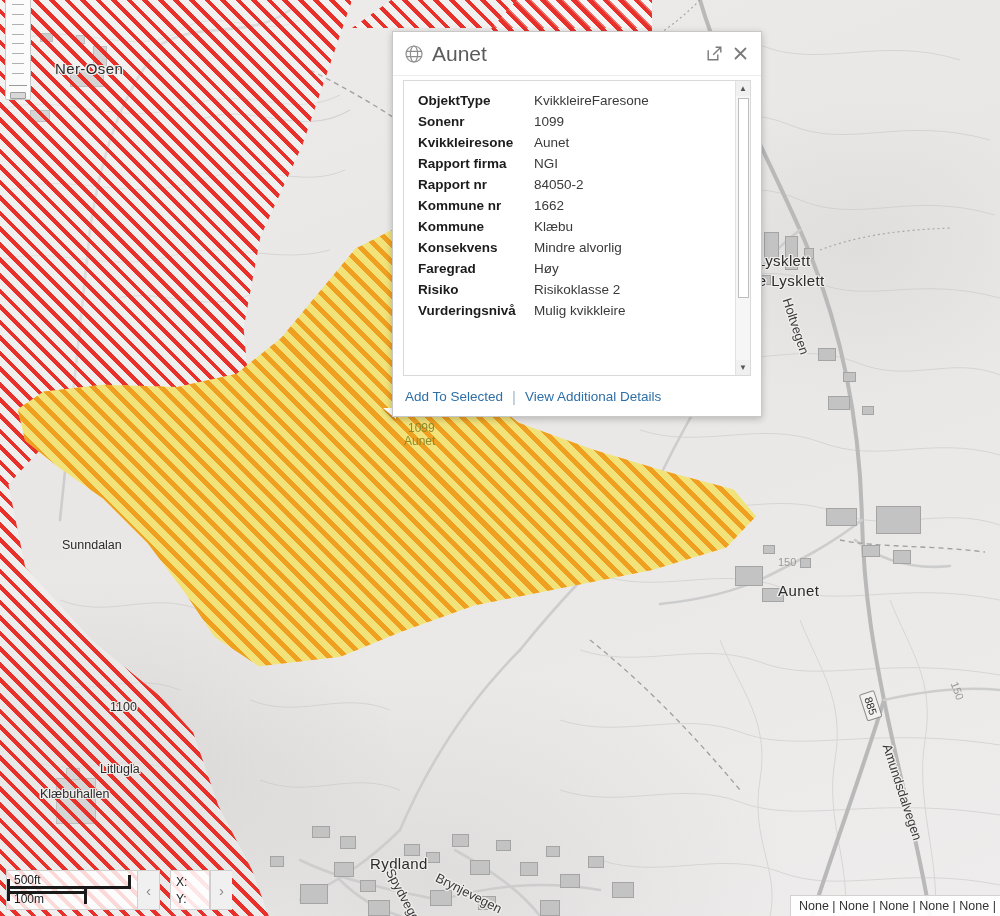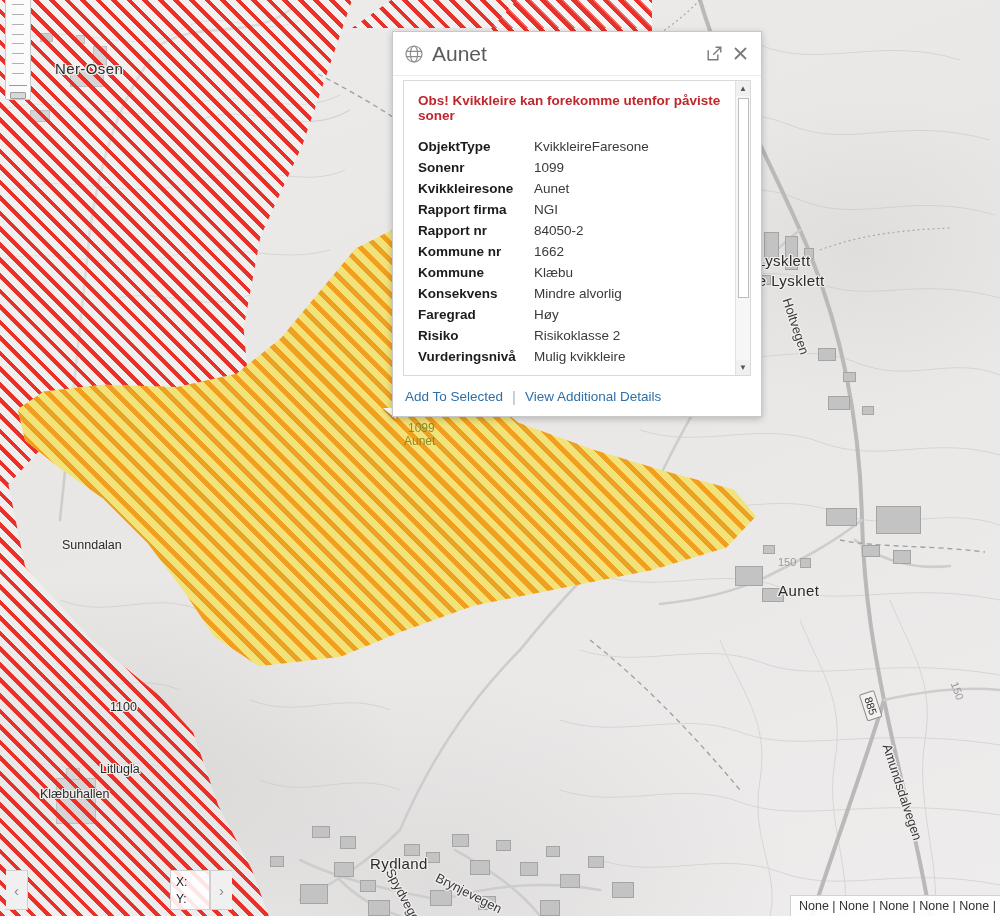--- a/index.html
+++ b/index.html
@@ -551,20 +551,29 @@
     <div class="tick"></div>
     <div class="tick"></div>
     <div class="tick"></div>
     <div class="tick"></div>
     <div class="tick"></div>
     <div class="rail"></div>
     <div class="handle"></div>
   </div>
 
   <div id="scalebar-widget">
+    <div id="scalebar">
+      <div class="bar-top"></div>
+      <div class="bar-bottom"></div>
+      <div class="tickL"></div>
+      <div class="tickR1"></div>
+      <div class="tickR2"></div>
+      <div class="unit-top">500ft</div>
+      <div class="unit-bottom">100m</div>
+    </div>
     <div class="arrow-btn">
       <span>‹</span>
     </div>
   </div>
 
   <div id="coords-widget" style="position:absolute; left:166px; bottom:6px;">
     <div id="coords-panel">
       <div>
         <span>X:</span>
         <span></span>
@@ -604,21 +613,20 @@
       </span>
       <span id="close-icon" class="hdr-icon">
         <svg width="13" height="13" viewBox="0 0 13 13" stroke="#7a7a7a" stroke-width="1.8" stroke-linecap="round">
           <path d="M1.5,1.5 L11.5,11.5 M11.5,1.5 L1.5,11.5"></path>
         </svg>
       </span>
     </div>
 
     <div id="popup-body">
       <div id="popup-scrollarea">
-        <div id="warning-text">Obs! Kvikkleire kan forekomme utenfor påviste soner</div>
         <table class="attrs">
           <tbody>
             <tr>
               <td class="k">ObjektType</td>
               <td class="v">KvikkleireFaresone</td>
             </tr>
             <tr>
               <td class="k">Sonenr</td>
               <td class="v">1099</td>
             </tr>

